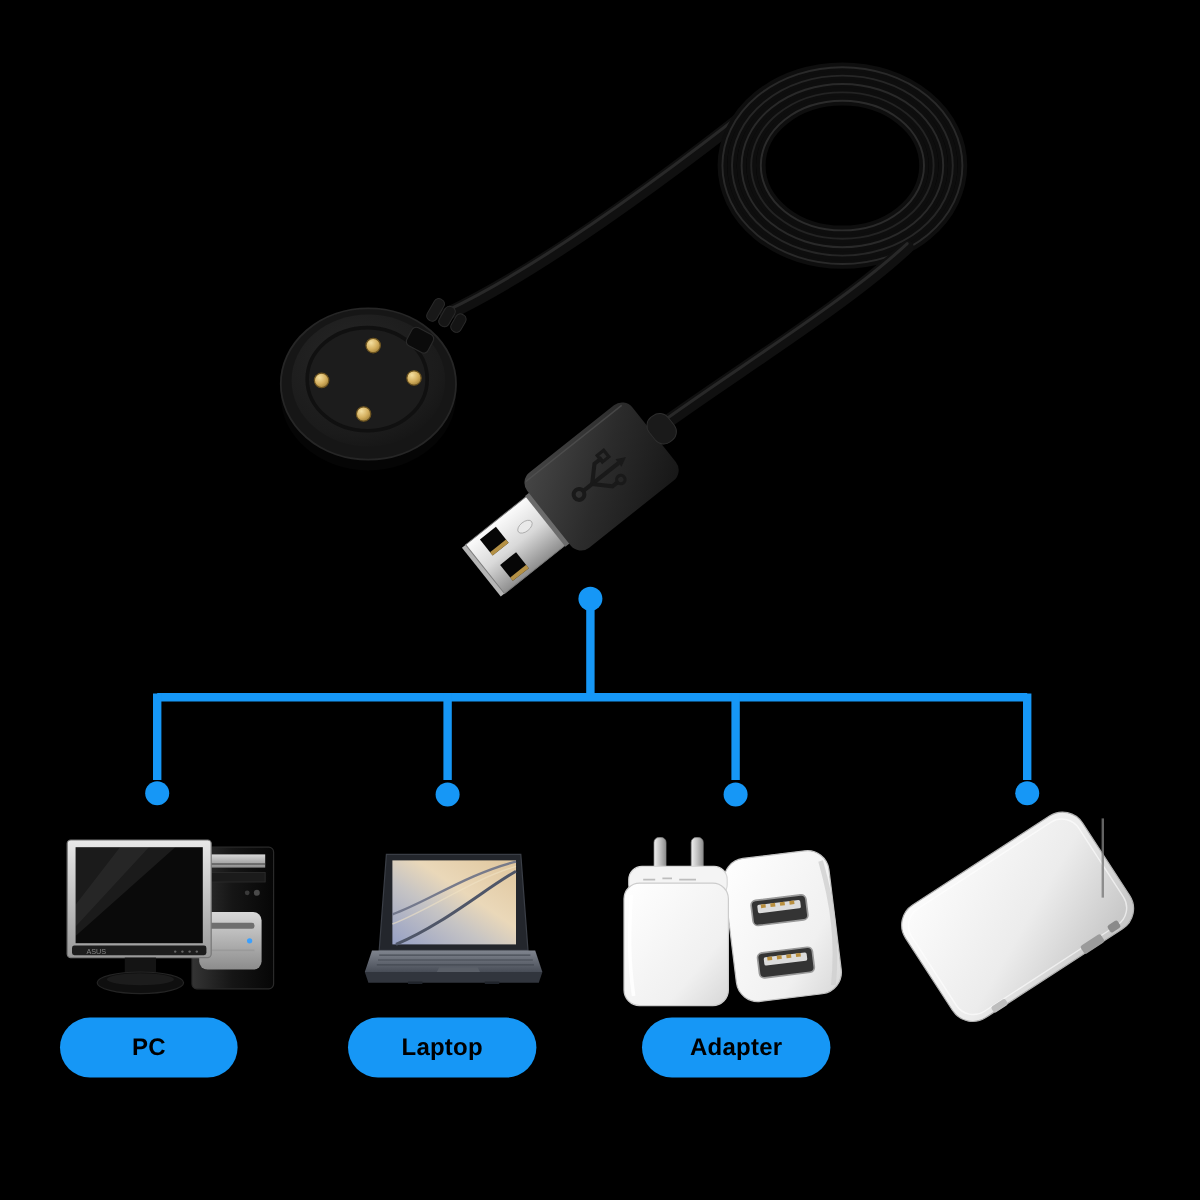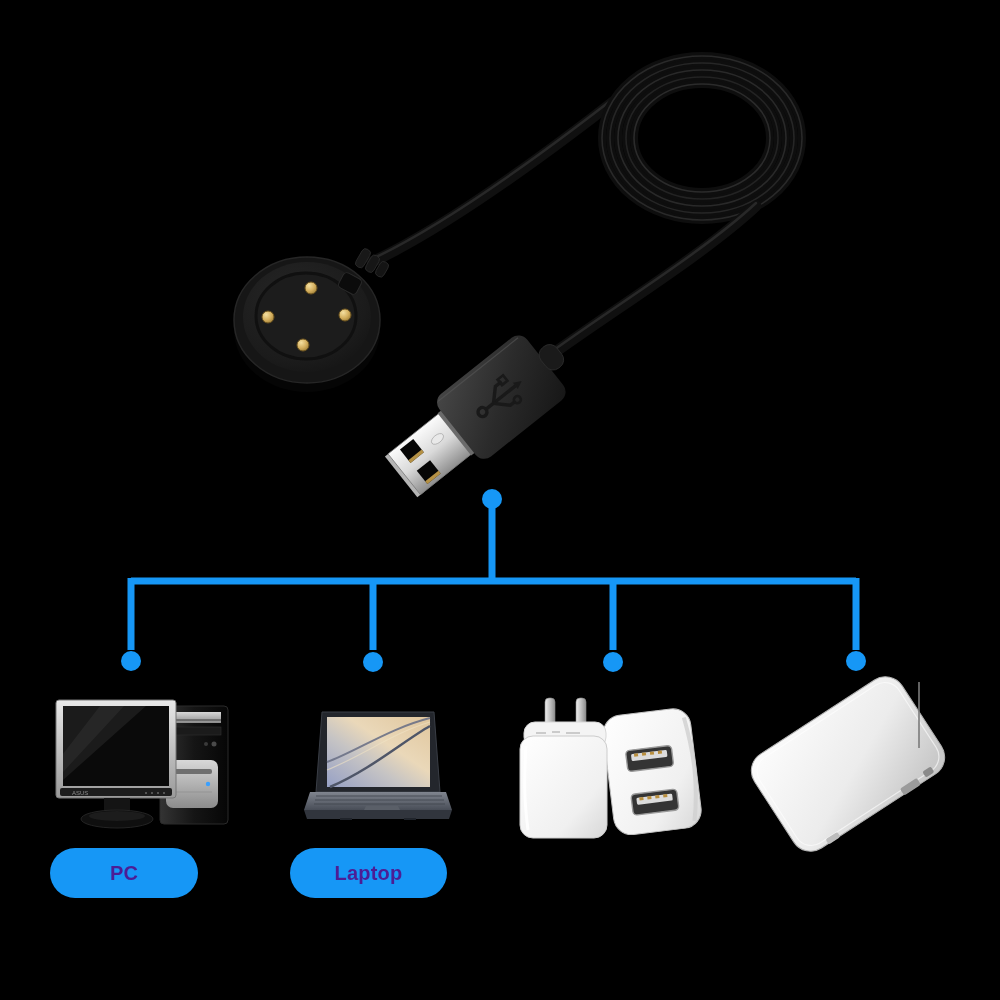--- a/index.html
+++ b/index.html
@@ -1,21 +1,21 @@
 <!DOCTYPE html>
 <html><head>
 <meta charset="utf-8">
 <style>
   html,body{margin:0;padding:0;background:#000;}
   #stage{position:relative;width:1000px;height:1000px;background:#000;overflow:hidden;
          font-family:"Liberation Sans",sans-serif;}
   #art{position:absolute;left:0;top:0;}
   .pill{position:absolute;top:848px;height:50px;border-radius:25px;
         display:flex;align-items:center;justify-content:center;
-        color:#4c1d95;font-weight:700;font-size:20px;letter-spacing:.2px;}
+        color:#000000;font-weight:700;font-size:20px;letter-spacing:.2px;}
   #pill-pc{left:50px;width:148px;}
   #pill-laptop{left:290px;width:157px;}
   #pill-adapter{left:535px;width:157px;}
   #pill-powerbank{left:778px;width:157px;}
 </style>
 </head>
 <body>
 
 <div id="stage">
 
@@ -240,13 +240,16 @@
     <rect x="918" y="682" width="2" height="66" fill="#7a7a7a" opacity="0.8"></rect>
   </g>
 </svg>
 
   <div class="pill" id="pill-pc" style="background: rgb(22, 151, 246);">
     <span>PC</span>
   </div>
   <div class="pill" id="pill-laptop" style="background: rgb(22, 151, 246);">
     <span>Laptop</span>
   </div>
+  <div class="pill" id="pill-adapter" style="background: rgb(22, 151, 246);">
+    <span>Adapter</span>
+  </div>
 </div>
 
 </body></html>

